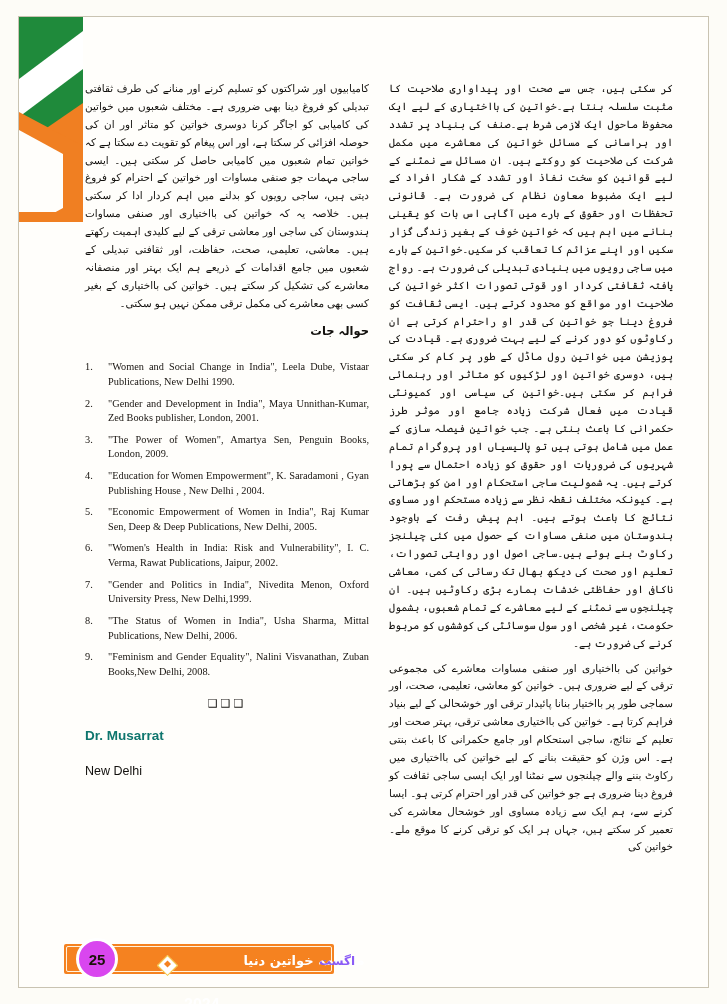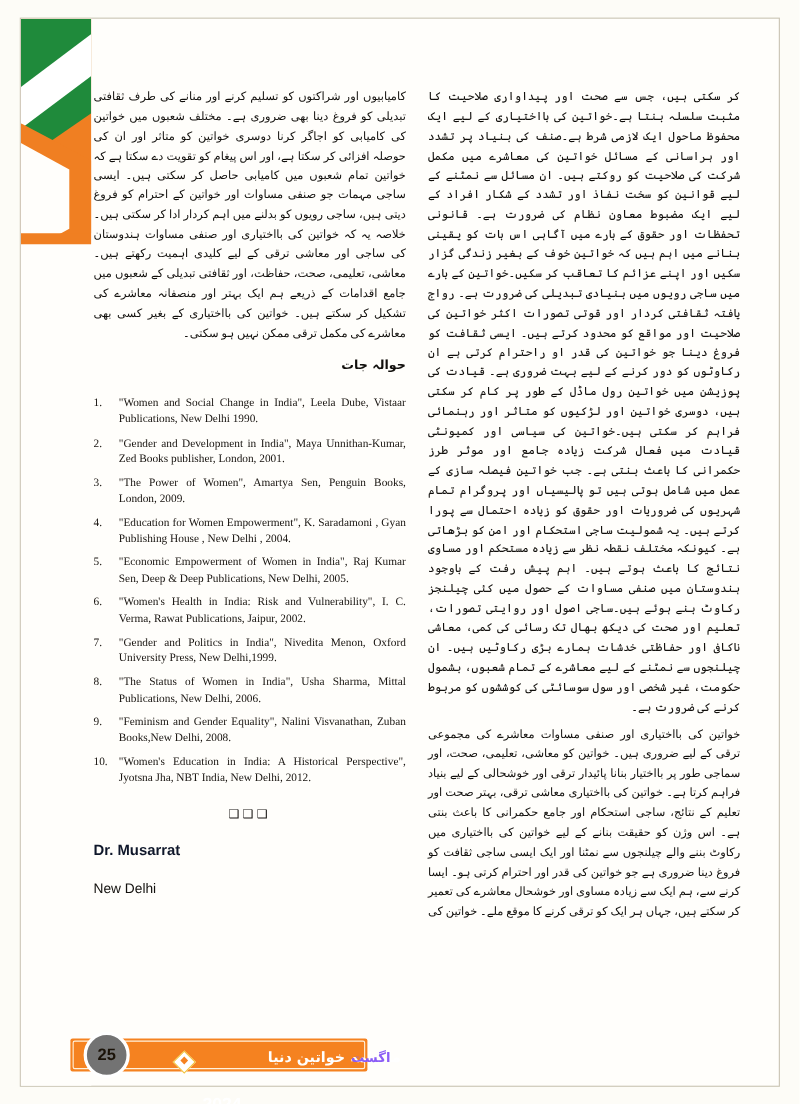--- a/index.html
+++ b/index.html
@@ -68,21 +68,21 @@
     line-height: 1.55;
     color: #17130f;
   }
   .col-right { right: 20px; }
   .col-left  { left: 2px; }
 
   
   .urdu-para {
     direction: rtl;
     text-align: justify;
-    font-family: Liberation Serif, serif;
+    font-family: Liberation Sans, sans-serif;
     font-size: 10.4px;
     line-height: 1.72;
     color: #12100d;
     margin: 0 0 7px 0;
     text-justify: inter-word;
   }
 
   
   .ref-heading {
     direction: rtl;
@@ -126,21 +126,21 @@
     font-size: 11px;
     color: #12100d;
     font-family: "DejaVu Sans", sans-serif;
   }
 
   
   .author-name {
     font-family: "Liberation Sans", sans-serif;
     font-weight: bold;
     font-size: 13.5px;
-    color: #0f172a;
+    color: #0f766e;
     margin-bottom: 2px;
   }
   .author-place {
     font-family: "Liberation Sans", sans-serif;
     font-size: 12.5px;
     color: #12100d;
     margin-top: 15px;
   }
 
   
@@ -167,21 +167,21 @@
     border: 1px solid #fff2dd;
     border-radius: 2px;
     box-sizing: border-box;
   }
   .page-num-circle {
     position: absolute;
     left: 57px;
     top: 0px;
     width: 42px; height: 42px;
     border-radius: 50%;
-    background: #737373;
+    background: #d946ef;
     border: 3px solid #ffffff;
     box-sizing: border-box;
     display: flex;
     align-items: center;
     justify-content: center;
     font-family: "Liberation Sans", sans-serif;
     font-weight: bold;
     font-size: 15px;
     color: #1a1208;
   }
@@ -285,24 +285,20 @@
           <span class="ref-num">7.</span>
           <span class="ref-text">"Gender and Politics in India", Nivedita Menon, Oxford University Press, New Delhi,1999.</span>
         </li>
         <li class="ref-item">
           <span class="ref-num">8.</span>
           <span class="ref-text">"The Status of Women in India", Usha Sharma, Mittal Publications, New Delhi, 2006.</span>
         </li>
         <li class="ref-item">
           <span class="ref-num">9.</span>
           <span class="ref-text">"Feminism and Gender Equality", Nalini Visvanathan, Zuban Books,New Delhi, 2008.</span>
-        </li>
-        <li class="ref-item">
-          <span class="ref-num">10.</span>
-          <span class="ref-text">"Women's Education in India: A Historical Perspective", Jyotsna Jha, NBT India, New Delhi, 2012.</span>
         </li>
       </ul>
 
       <div class="ornament">❑❑❑</div>
 
       <div class="author-name">Dr. Musarrat</div>
       <div class="author-place">New Delhi</div>
     </div>
 
   </div>

